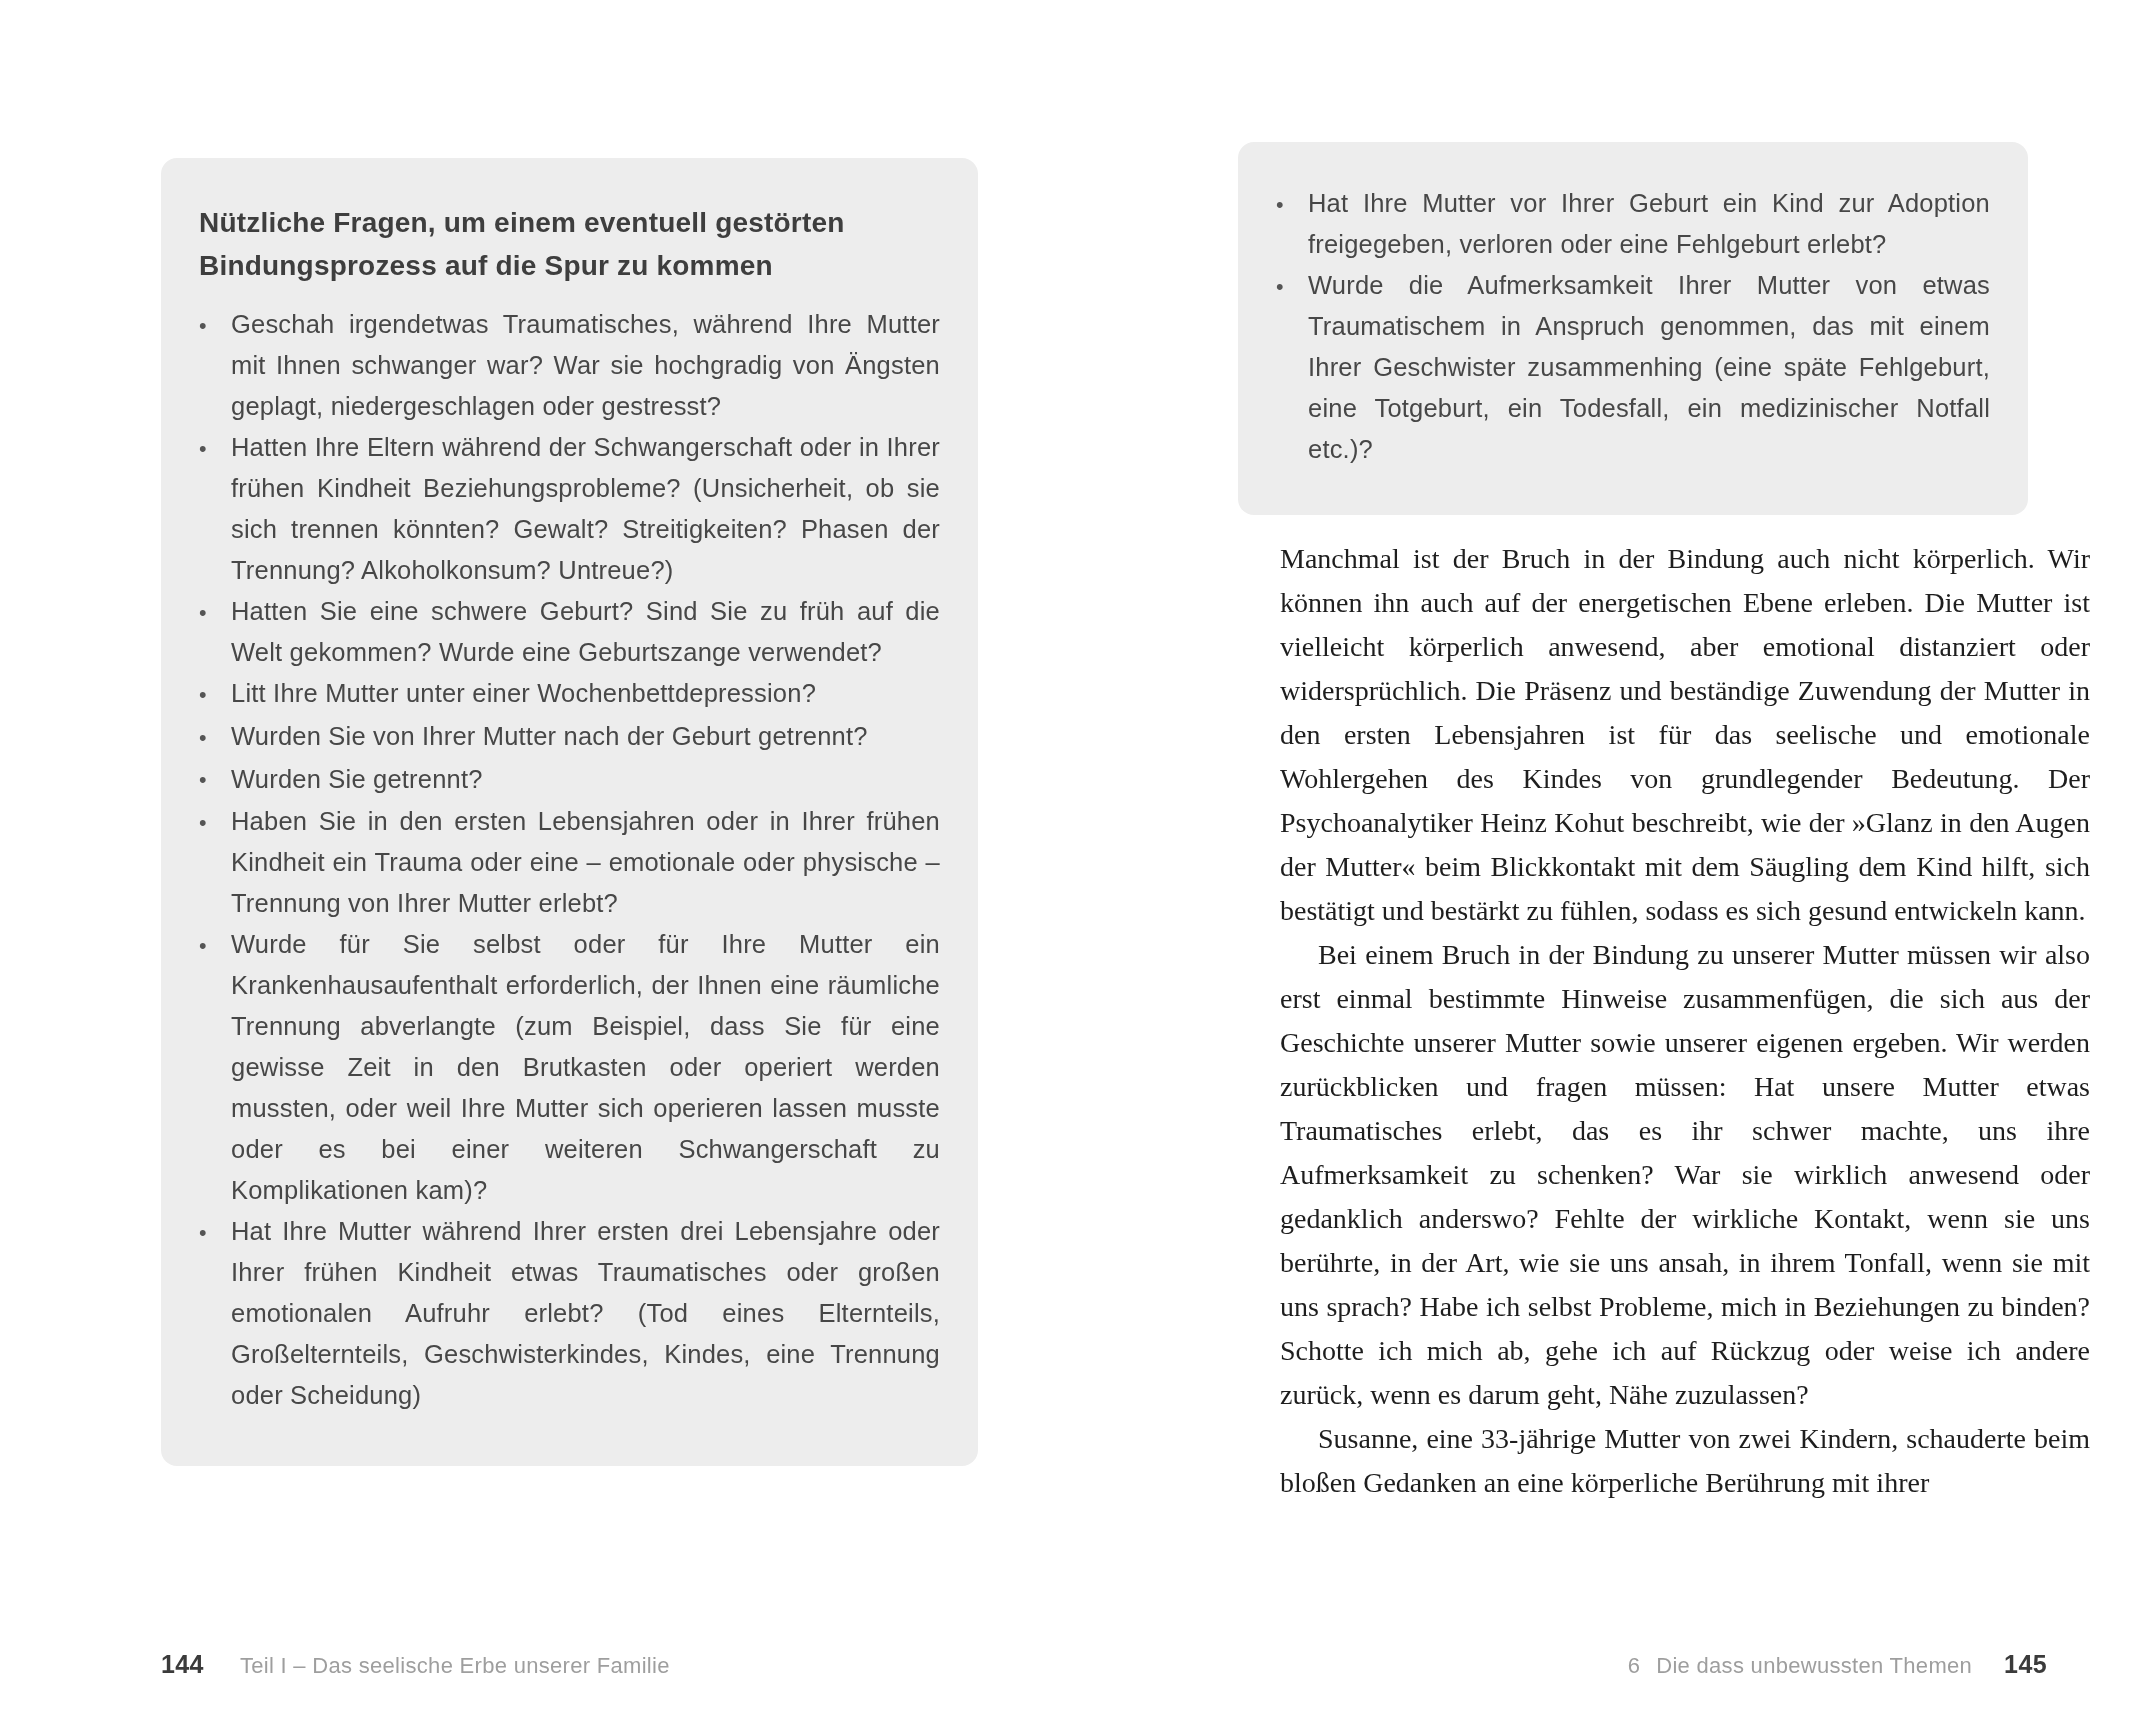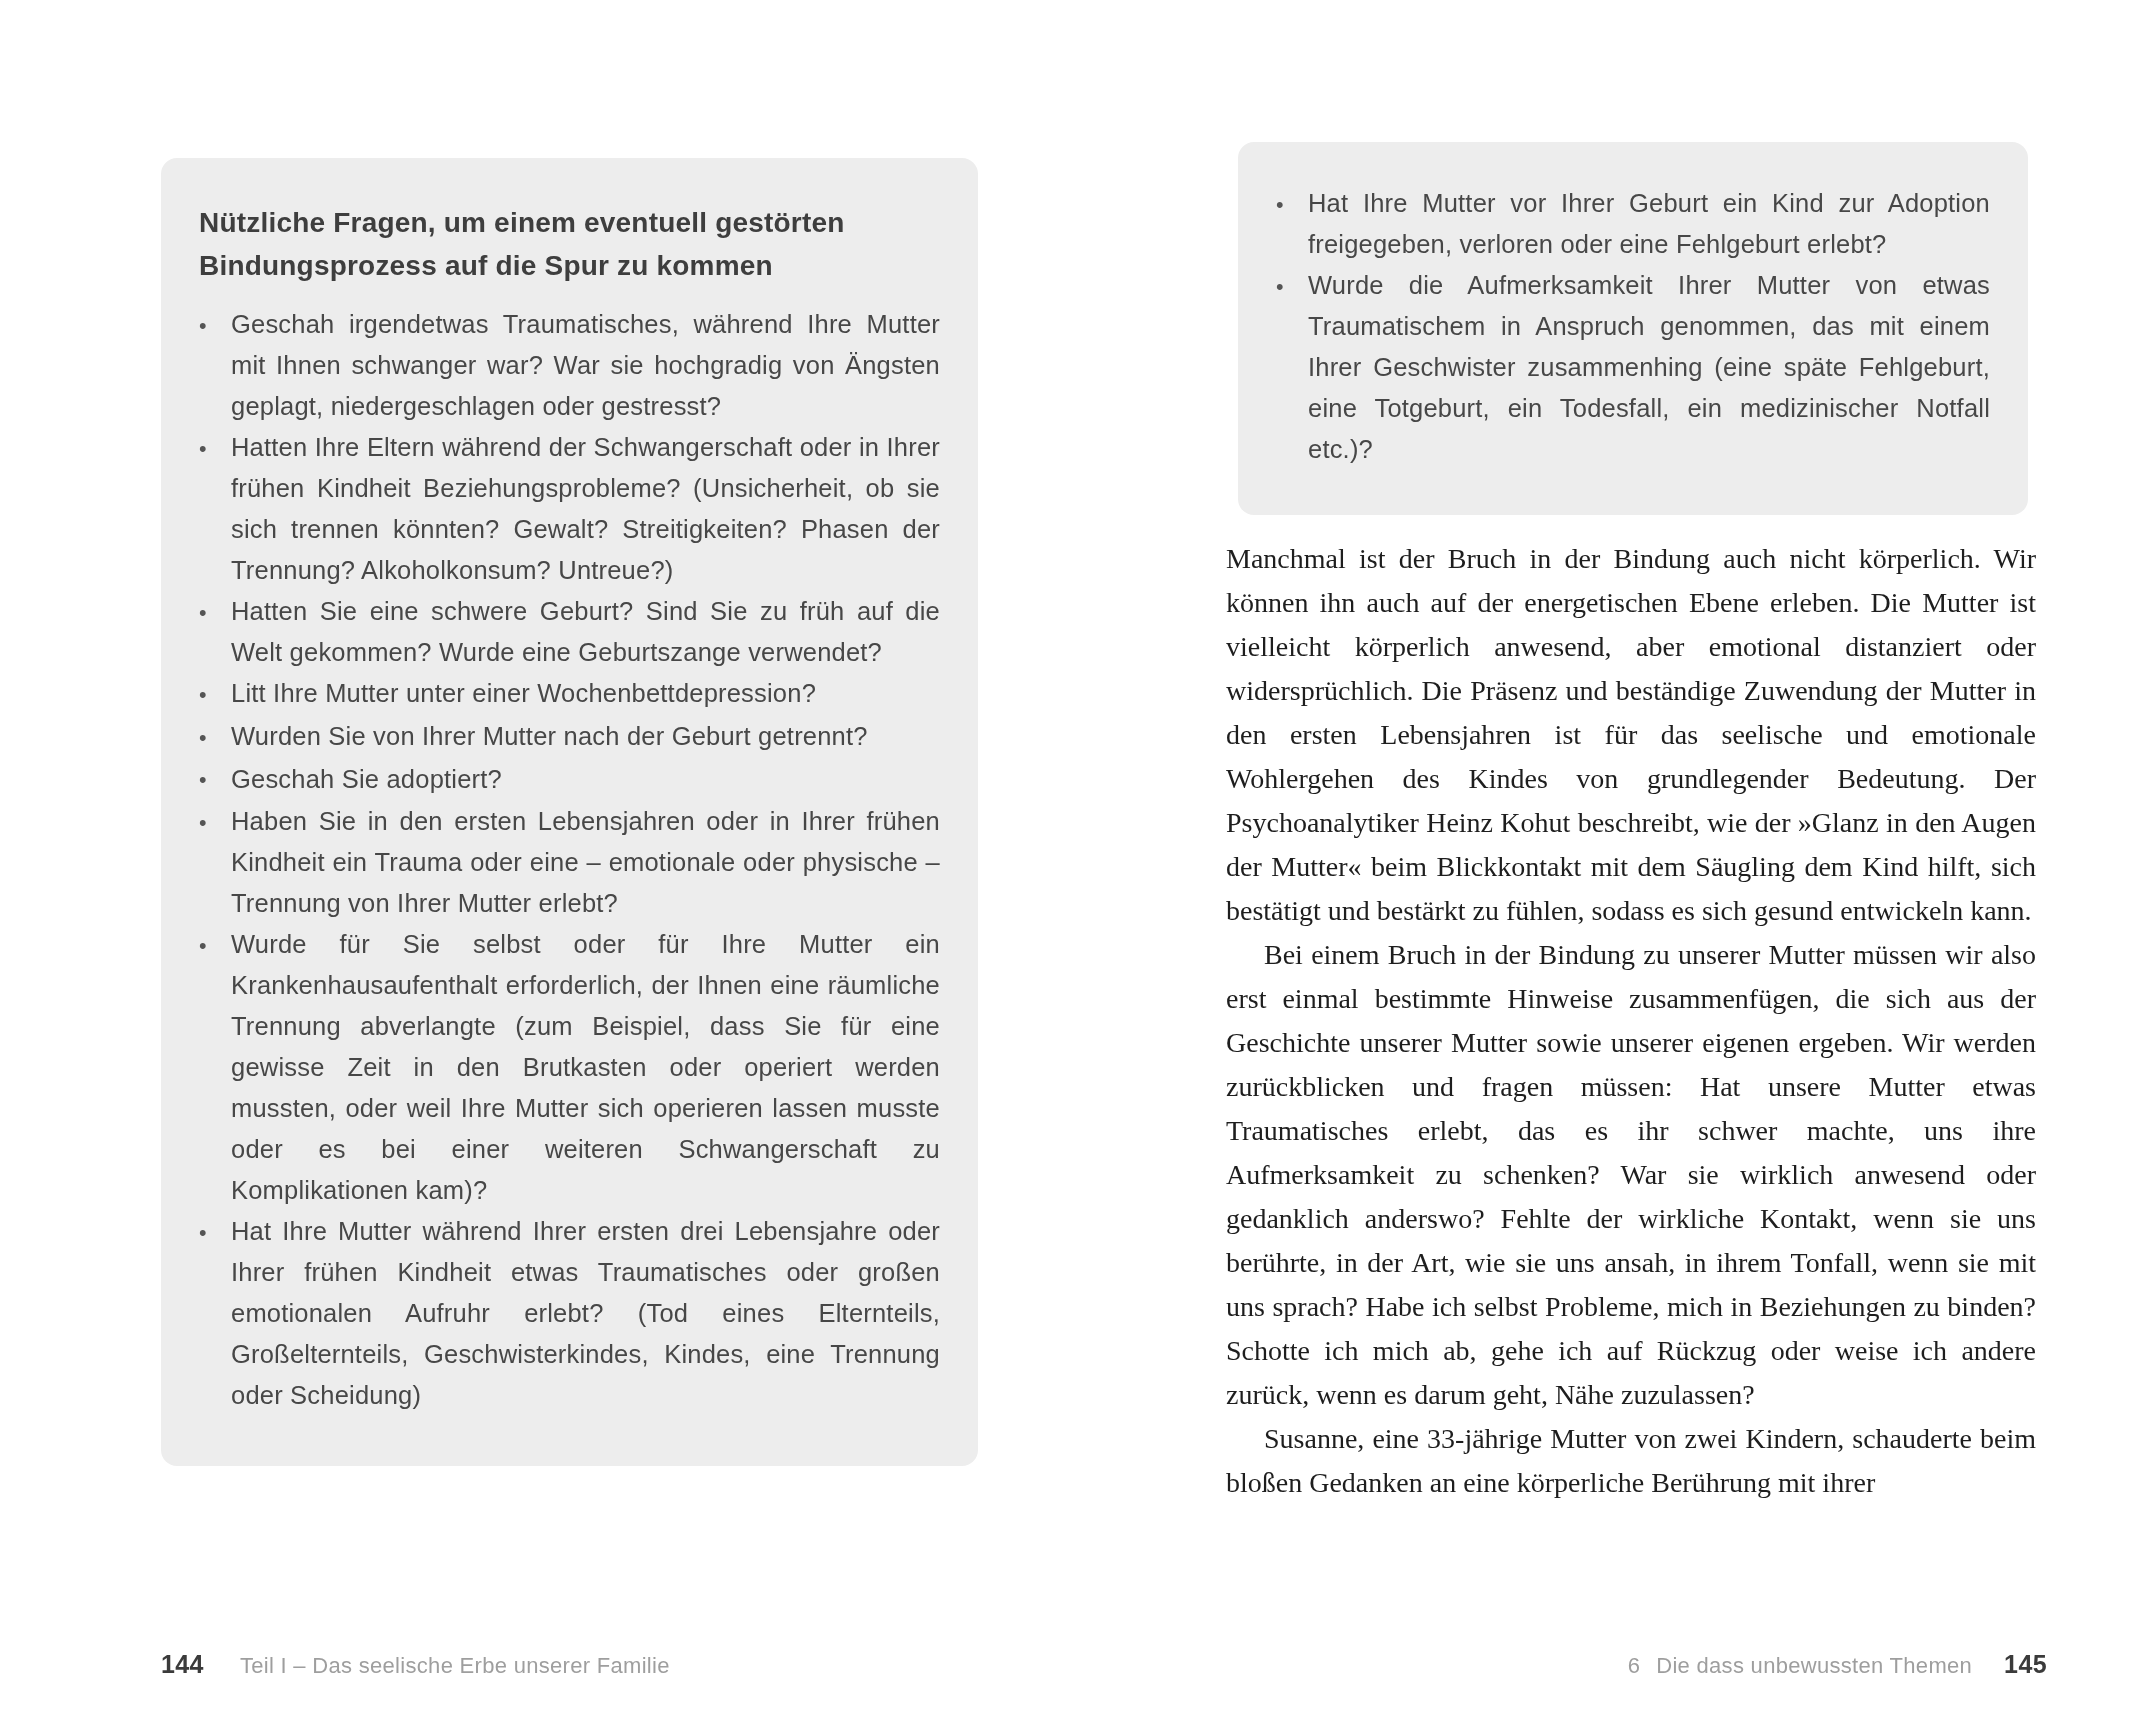--- a/index.html
+++ b/index.html
@@ -54,21 +54,21 @@
 
   
   #right-box {
     left:1238px; top:142px; width:790px;
     padding:41px 38px 45px 38px;
   }
 
   
   .body-text {
     position:absolute;
-    left:1226px; top:537px; width:810px;
+    left:1280px; top:537px; width:810px;
     font-family:"Liberation Serif","DejaVu Serif",serif;
     font-size:28px;
     line-height:44px;
     color:#1e1e1e;
     text-align:justify;
     hyphens:auto;
     -webkit-hyphens:auto;
   }
   .body-paragraph ~ .body-paragraph { text-indent:38px; }
 
@@ -128,21 +128,21 @@
             <span class="q-text">Litt Ihre Mutter unter einer Wochenbettdepression?</span>
           </li>
 
           <li class="q-item">
             <span class="q-bullet">•</span>
             <span class="q-text">Wurden Sie von Ihrer Mutter nach der Geburt getrennt?</span>
           </li>
 
           <li class="q-item">
             <span class="q-bullet">•</span>
-            <span class="q-text">Geschah Sie adoptiert?</span>
+            <span class="q-text">Wurden Sie getrennt?</span>
           </li>
 
           <li class="q-item">
             <span class="q-bullet">•</span>
             <span class="q-text">Haben Sie in den ersten Lebensjahren oder in Ihrer frühen Kindheit ein Trauma oder eine – emotionale oder physische – Trennung von Ihrer Mutter erlebt?</span>
           </li>
 
           <li class="q-item">
             <span class="q-bullet">•</span>
             <span class="q-text">Wurde für Sie selbst oder für Ihre Mutter ein Krankenhausaufenthalt erforderlich, der Ihnen eine räumliche Trennung abverlangte (zum Beispiel, dass Sie für eine gewisse Zeit in den Brutkasten oder operiert werden mussten, oder weil Ihre Mutter sich operieren lassen musste oder es bei einer weiteren Schwangerschaft zu Komplikationen kam)?</span>

